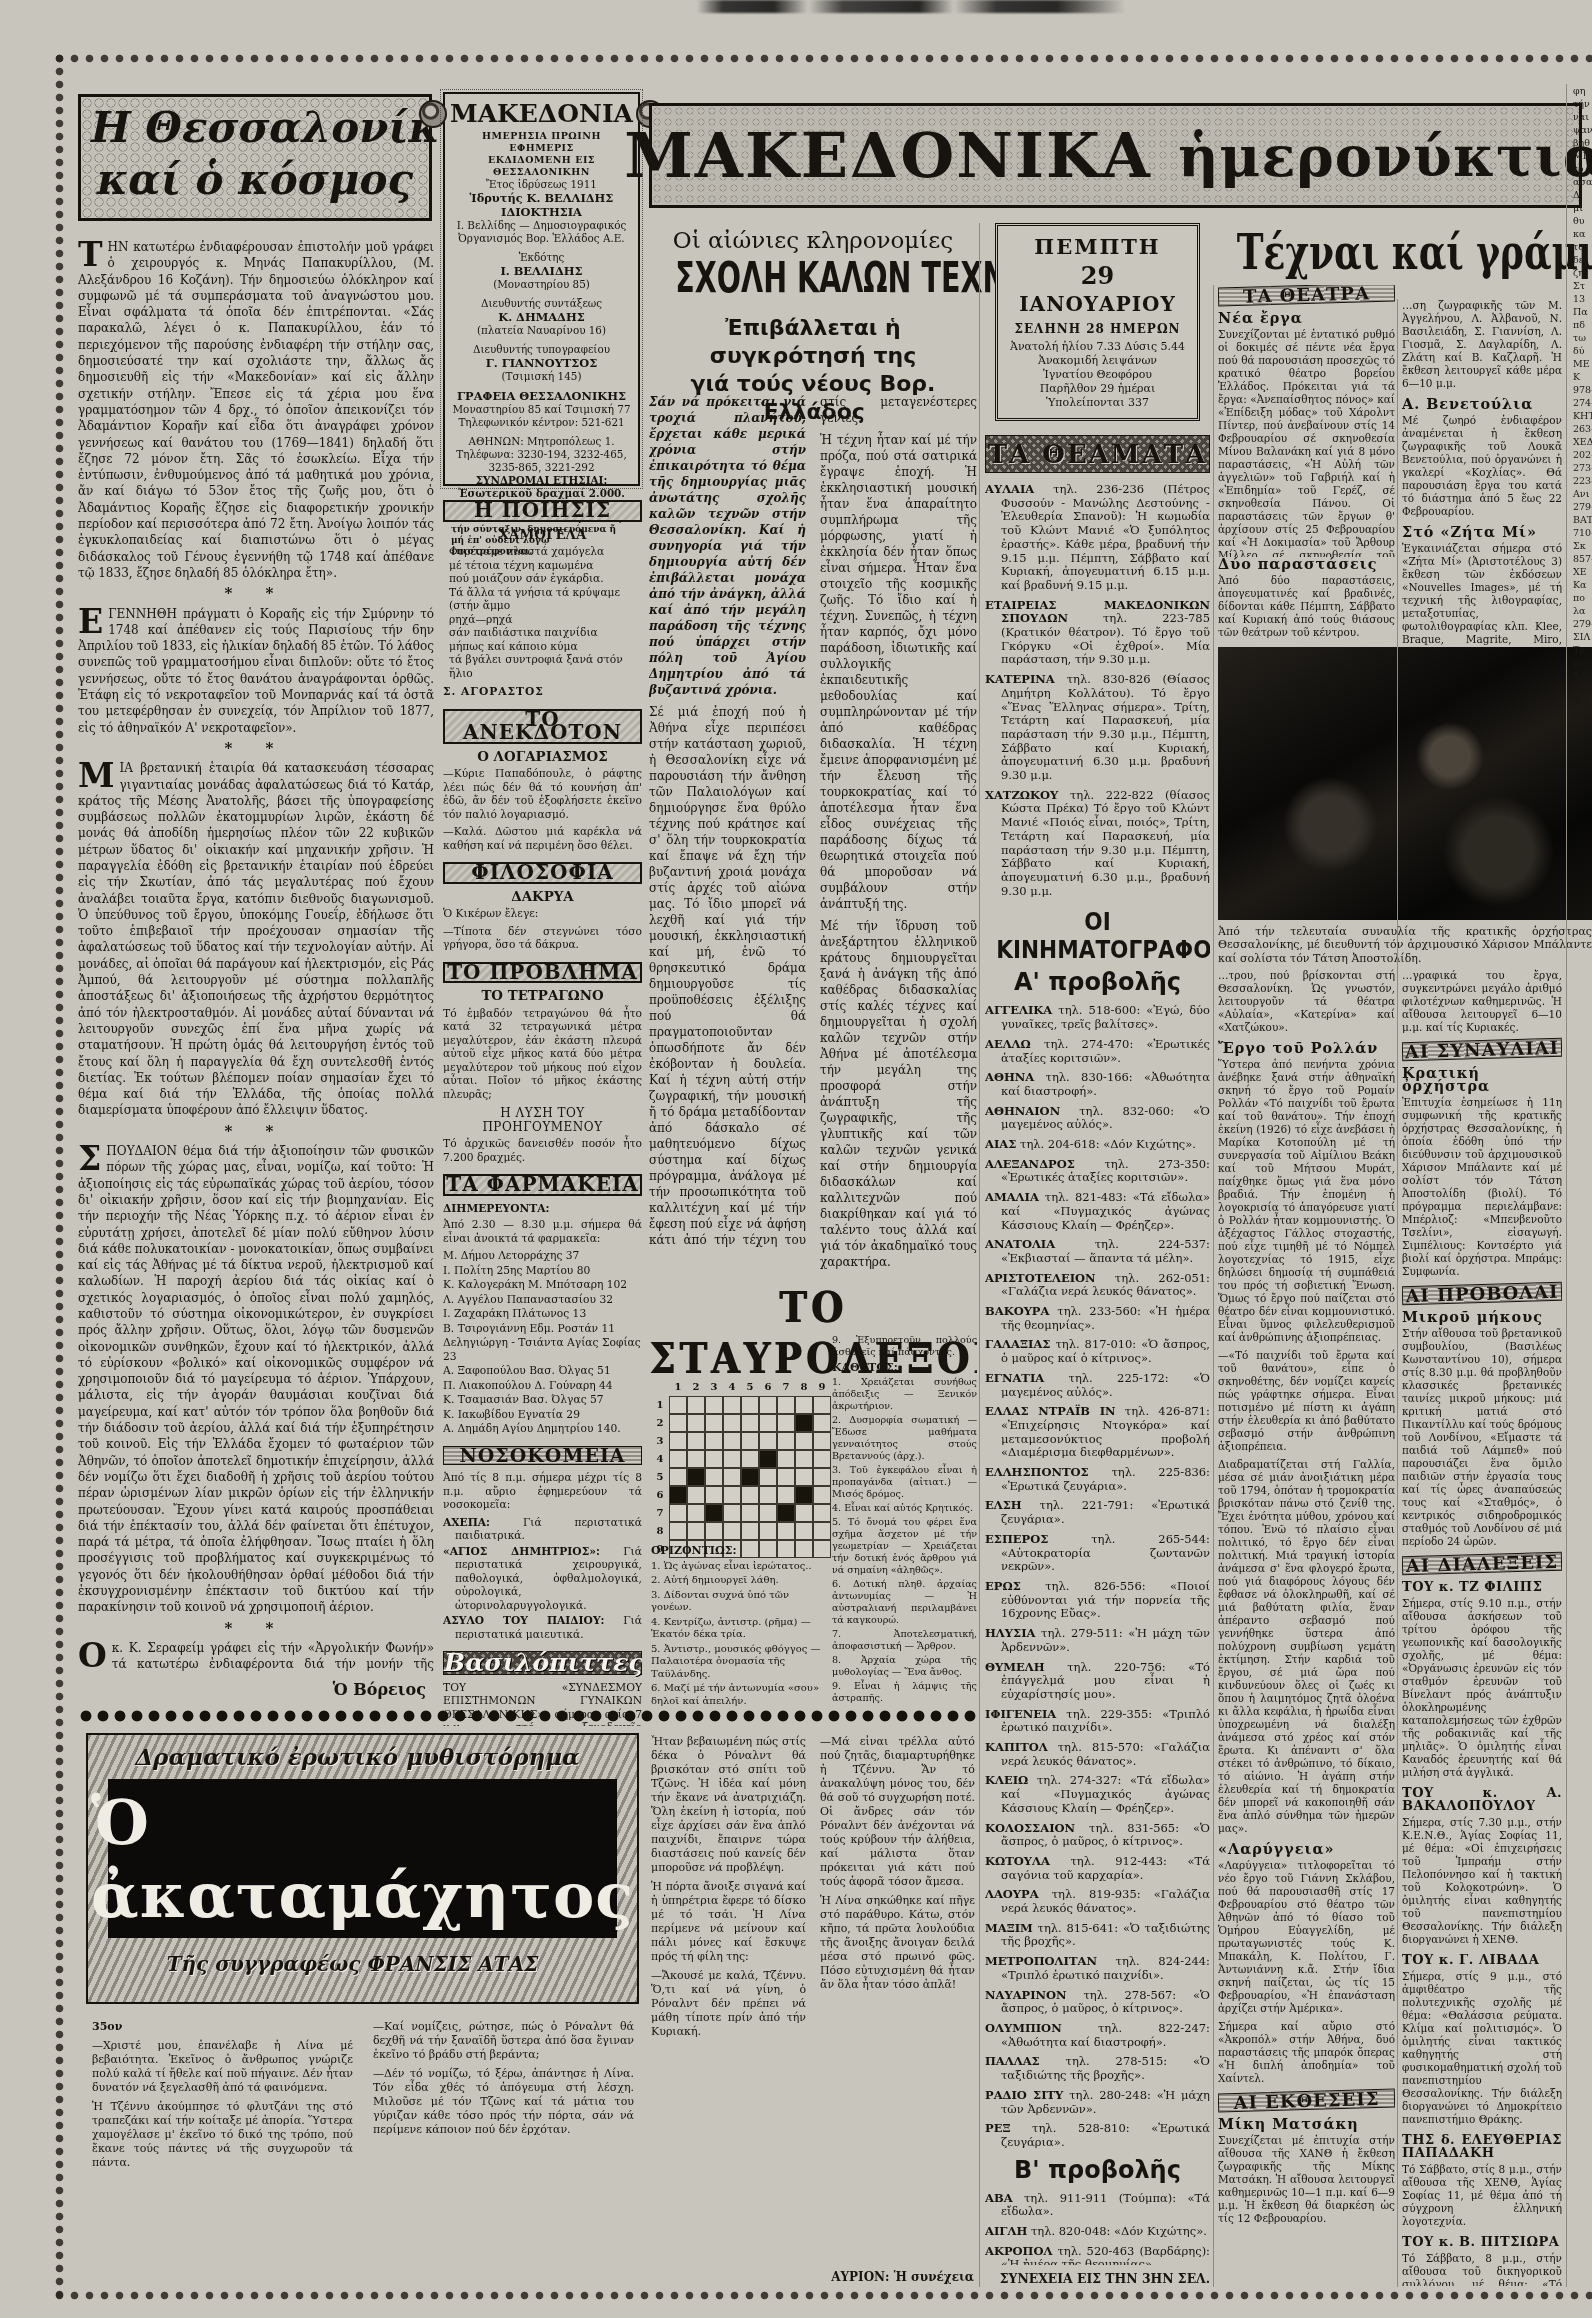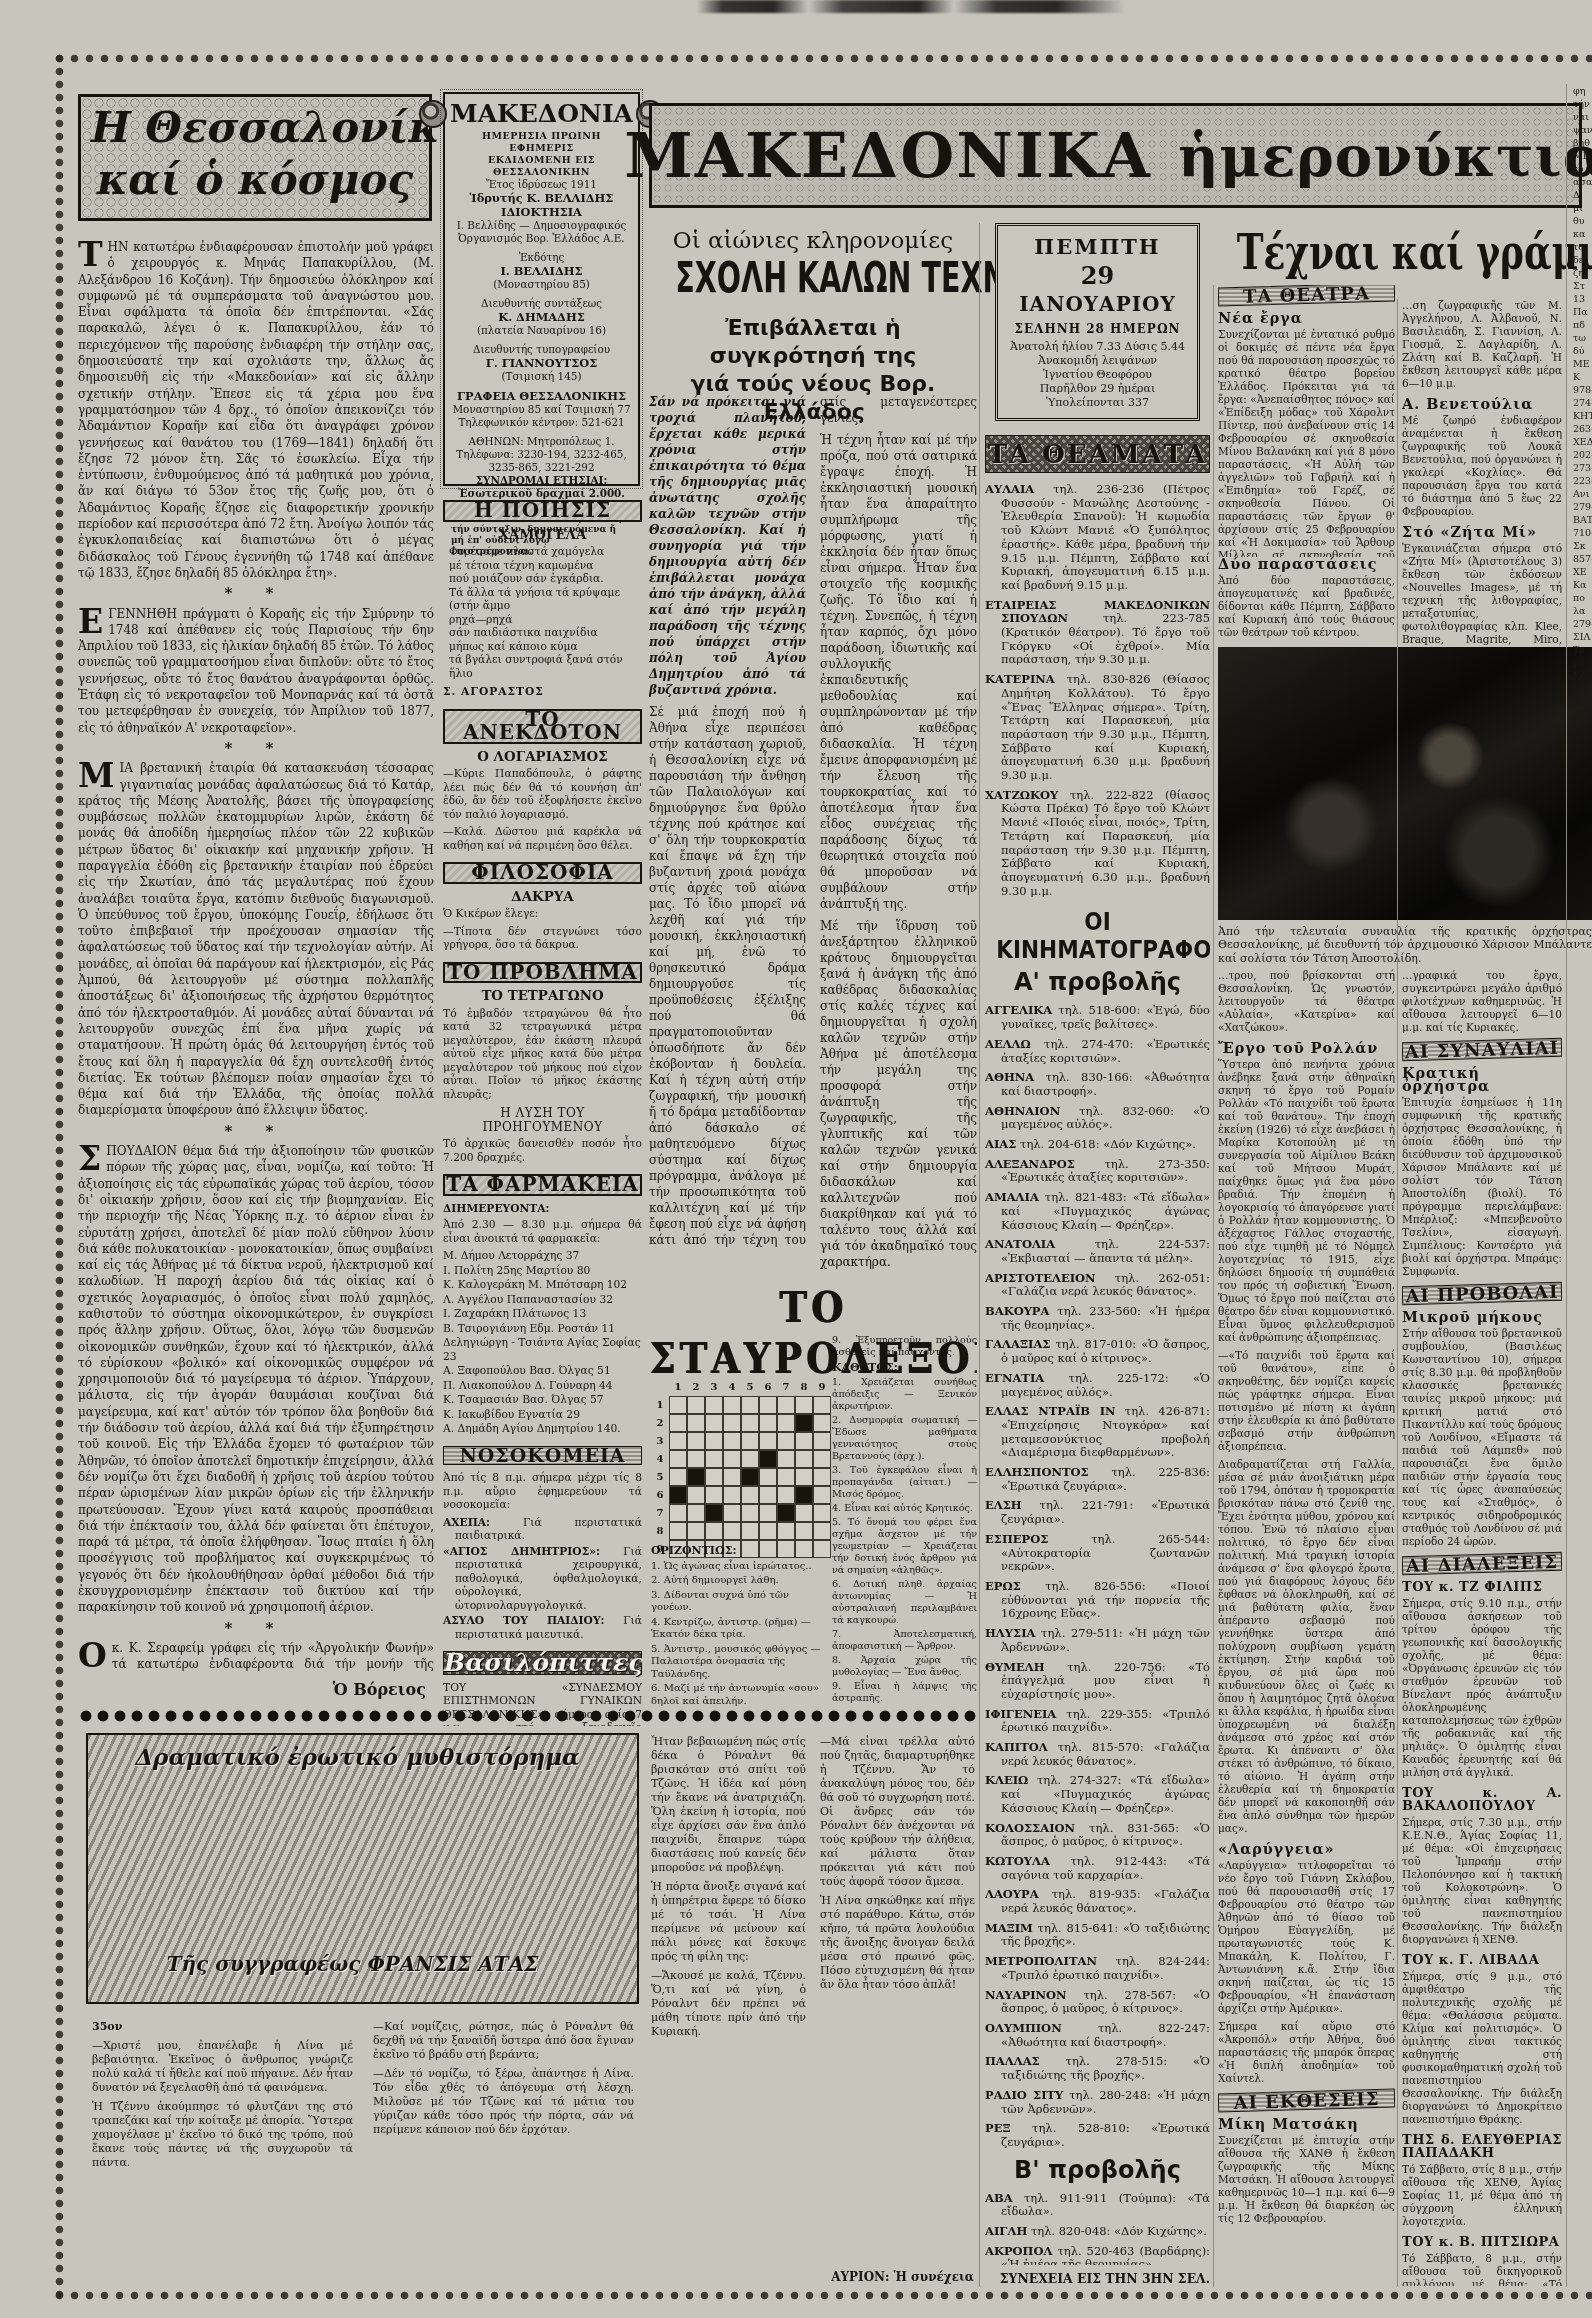--- a/index.html
+++ b/index.html
@@ -457,20 +457,23 @@
     <div class="cluelbl">Η ΛΥΣΗ ΤΟΥ ΠΡΟΗΓΟΥΜΕΝΟΥ</div>
 
   </div>
 </div>
 
 <div class="dots"></div>
 
 <div class="serial">
   <div class="sbox">
     <div class="skicker">Δραματικό ἐρωτικό μυθιστόρημα</div>
+    <div class="sblack">
+      <span>Ὁ ἀκαταμάχητος</span>
+    </div>
     <div class="sbyline">Τῆς συγγραφέως ΦΡΑΝΣΙΣ ΑΤΑΣ</div>
   </div>
   <div class="scol" style="left:6px;top:287px;width:261px;height:263px">
     <div class="schap">35ον</div>
     <div>
         <div>—Χριστέ μου, ἐπανέλαβε ἡ Λίνα μέ βεβαιότητα. Ἐκεῖνος ὁ ἄνθρωπος γνώριζε πολύ καλά τί ἤθελε καί ποῦ πήγαινε. Δέν ἦταν δυνατόν νά ξεγελασθῆ ἀπό τά φαινόμενα.</div>
         <div>Ἡ Τζέννυ ἀκούμπησε τό φλυτζάνι της στό τραπεζάκι καί τήν κοίταξε μέ ἀπορία. Ὕστερα χαμογέλασε μ' ἐκεῖνο τό δικό της τρόπο, πού ἔκανε τούς πάντες νά τῆς συγχωροῦν τά πάντα.</div>
       </div>
   </div>
   <div class="scol" style="left:287px;top:287px;width:261px;height:263px">

